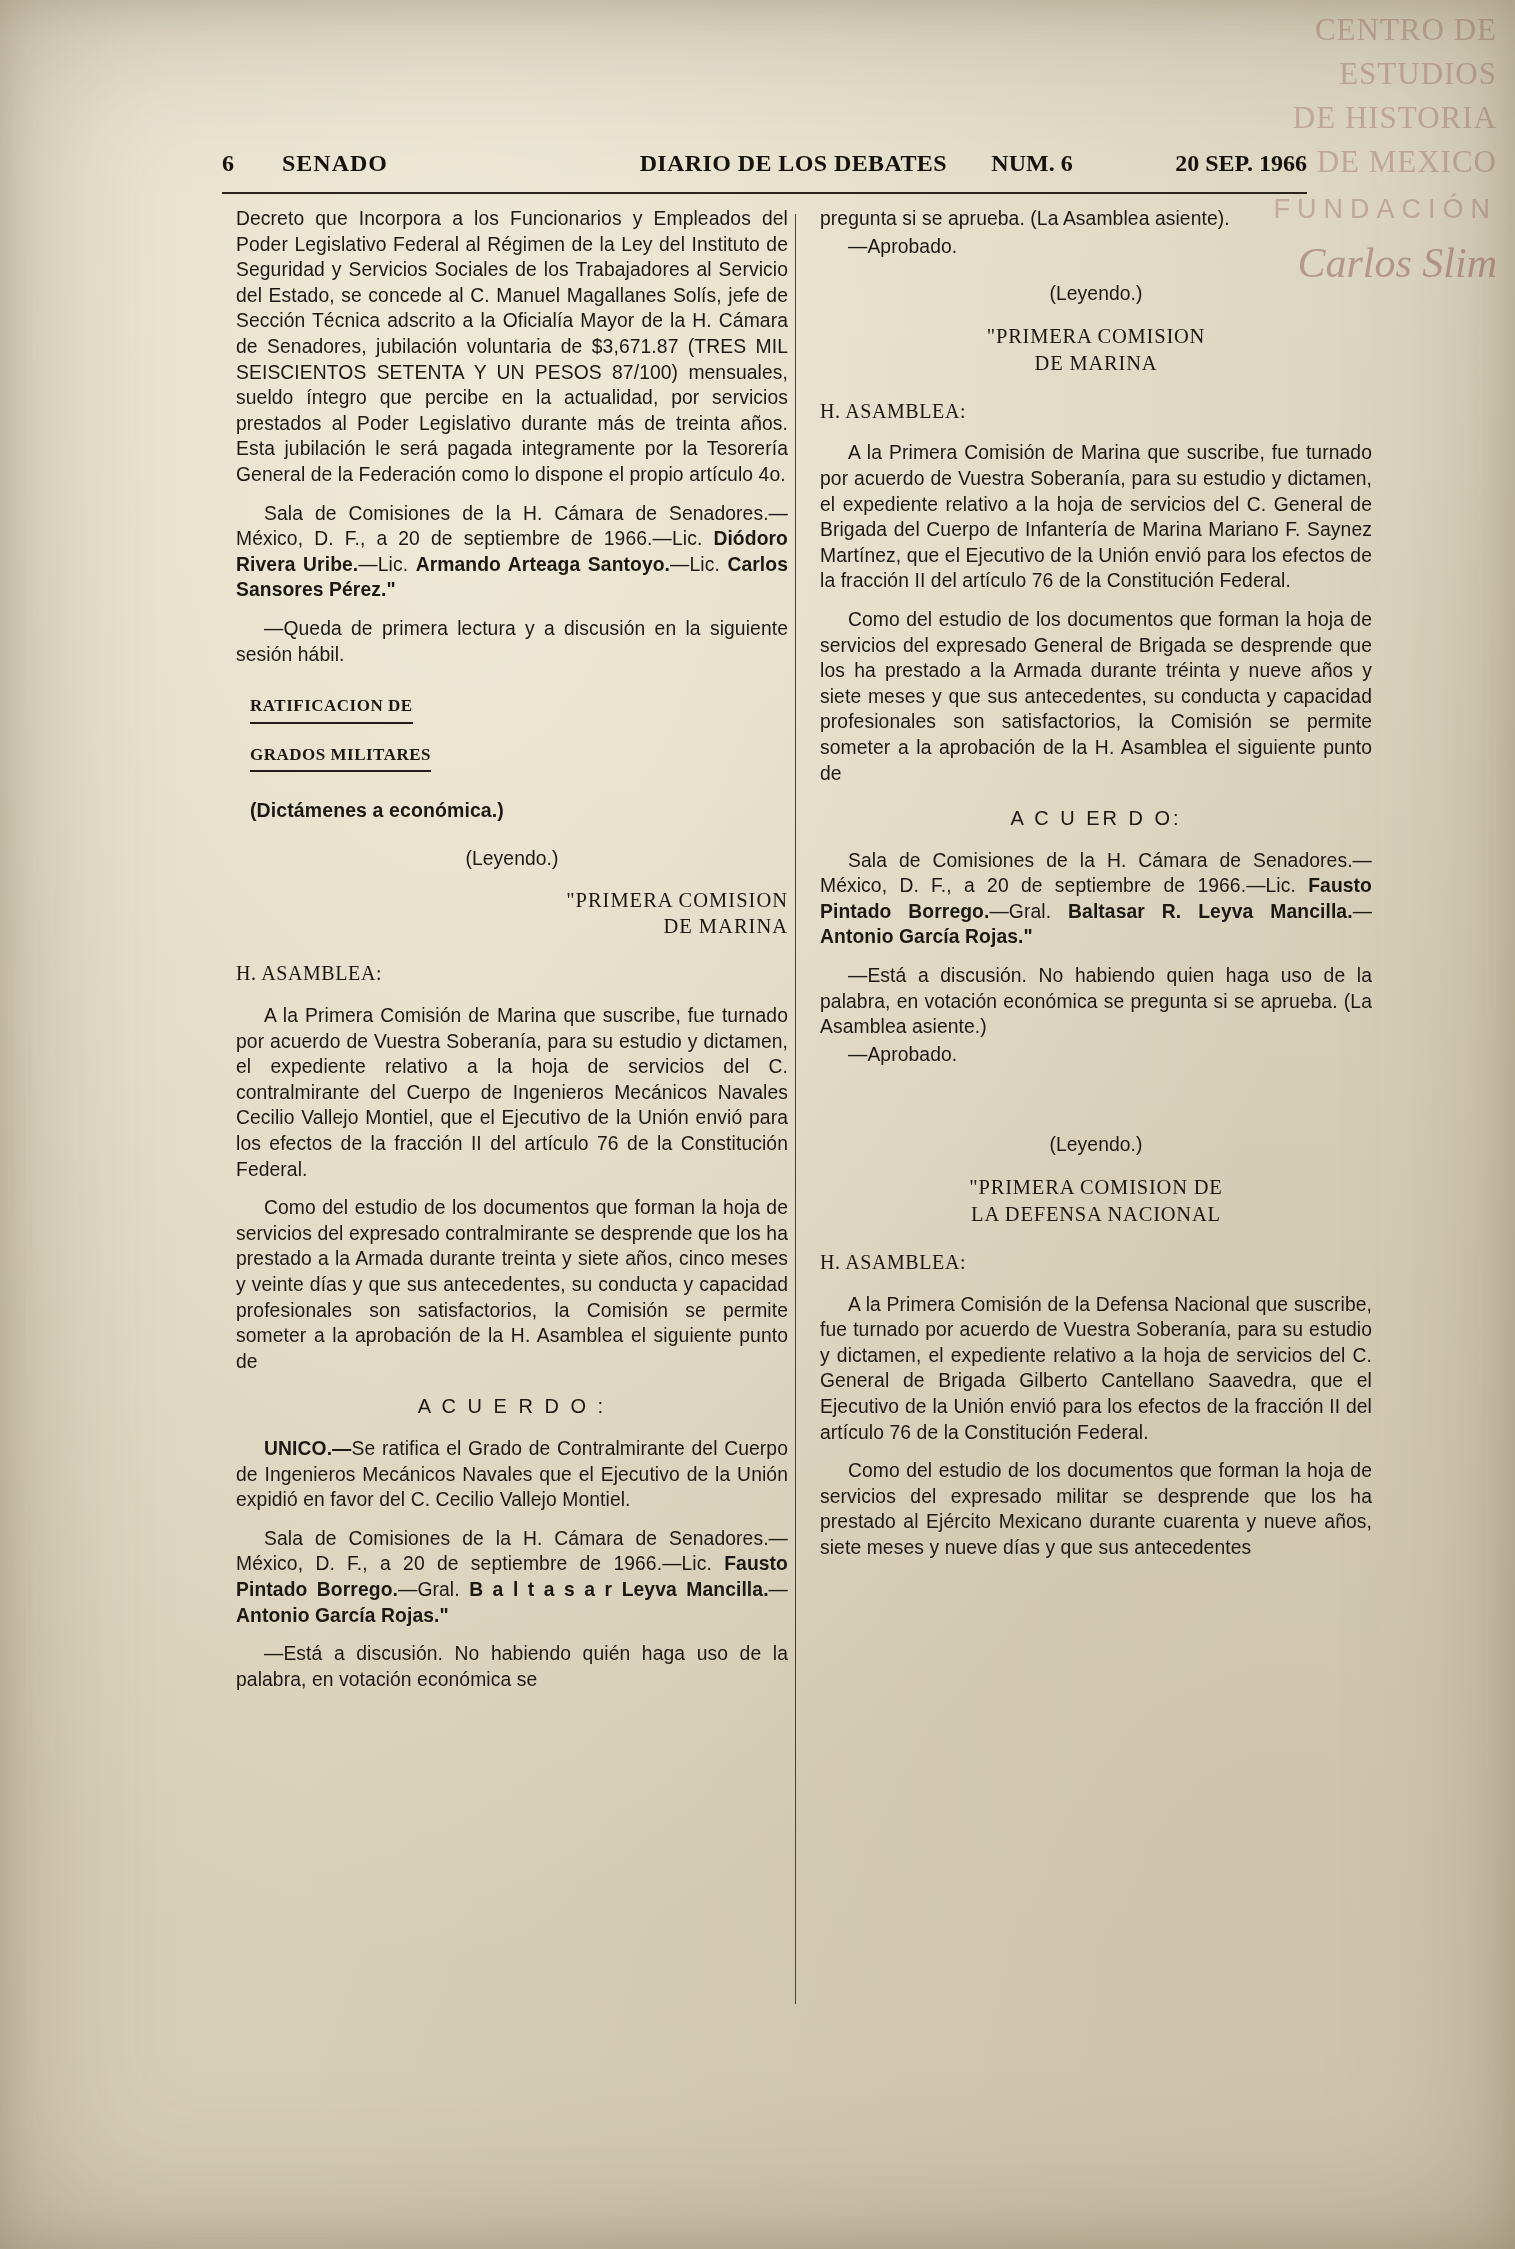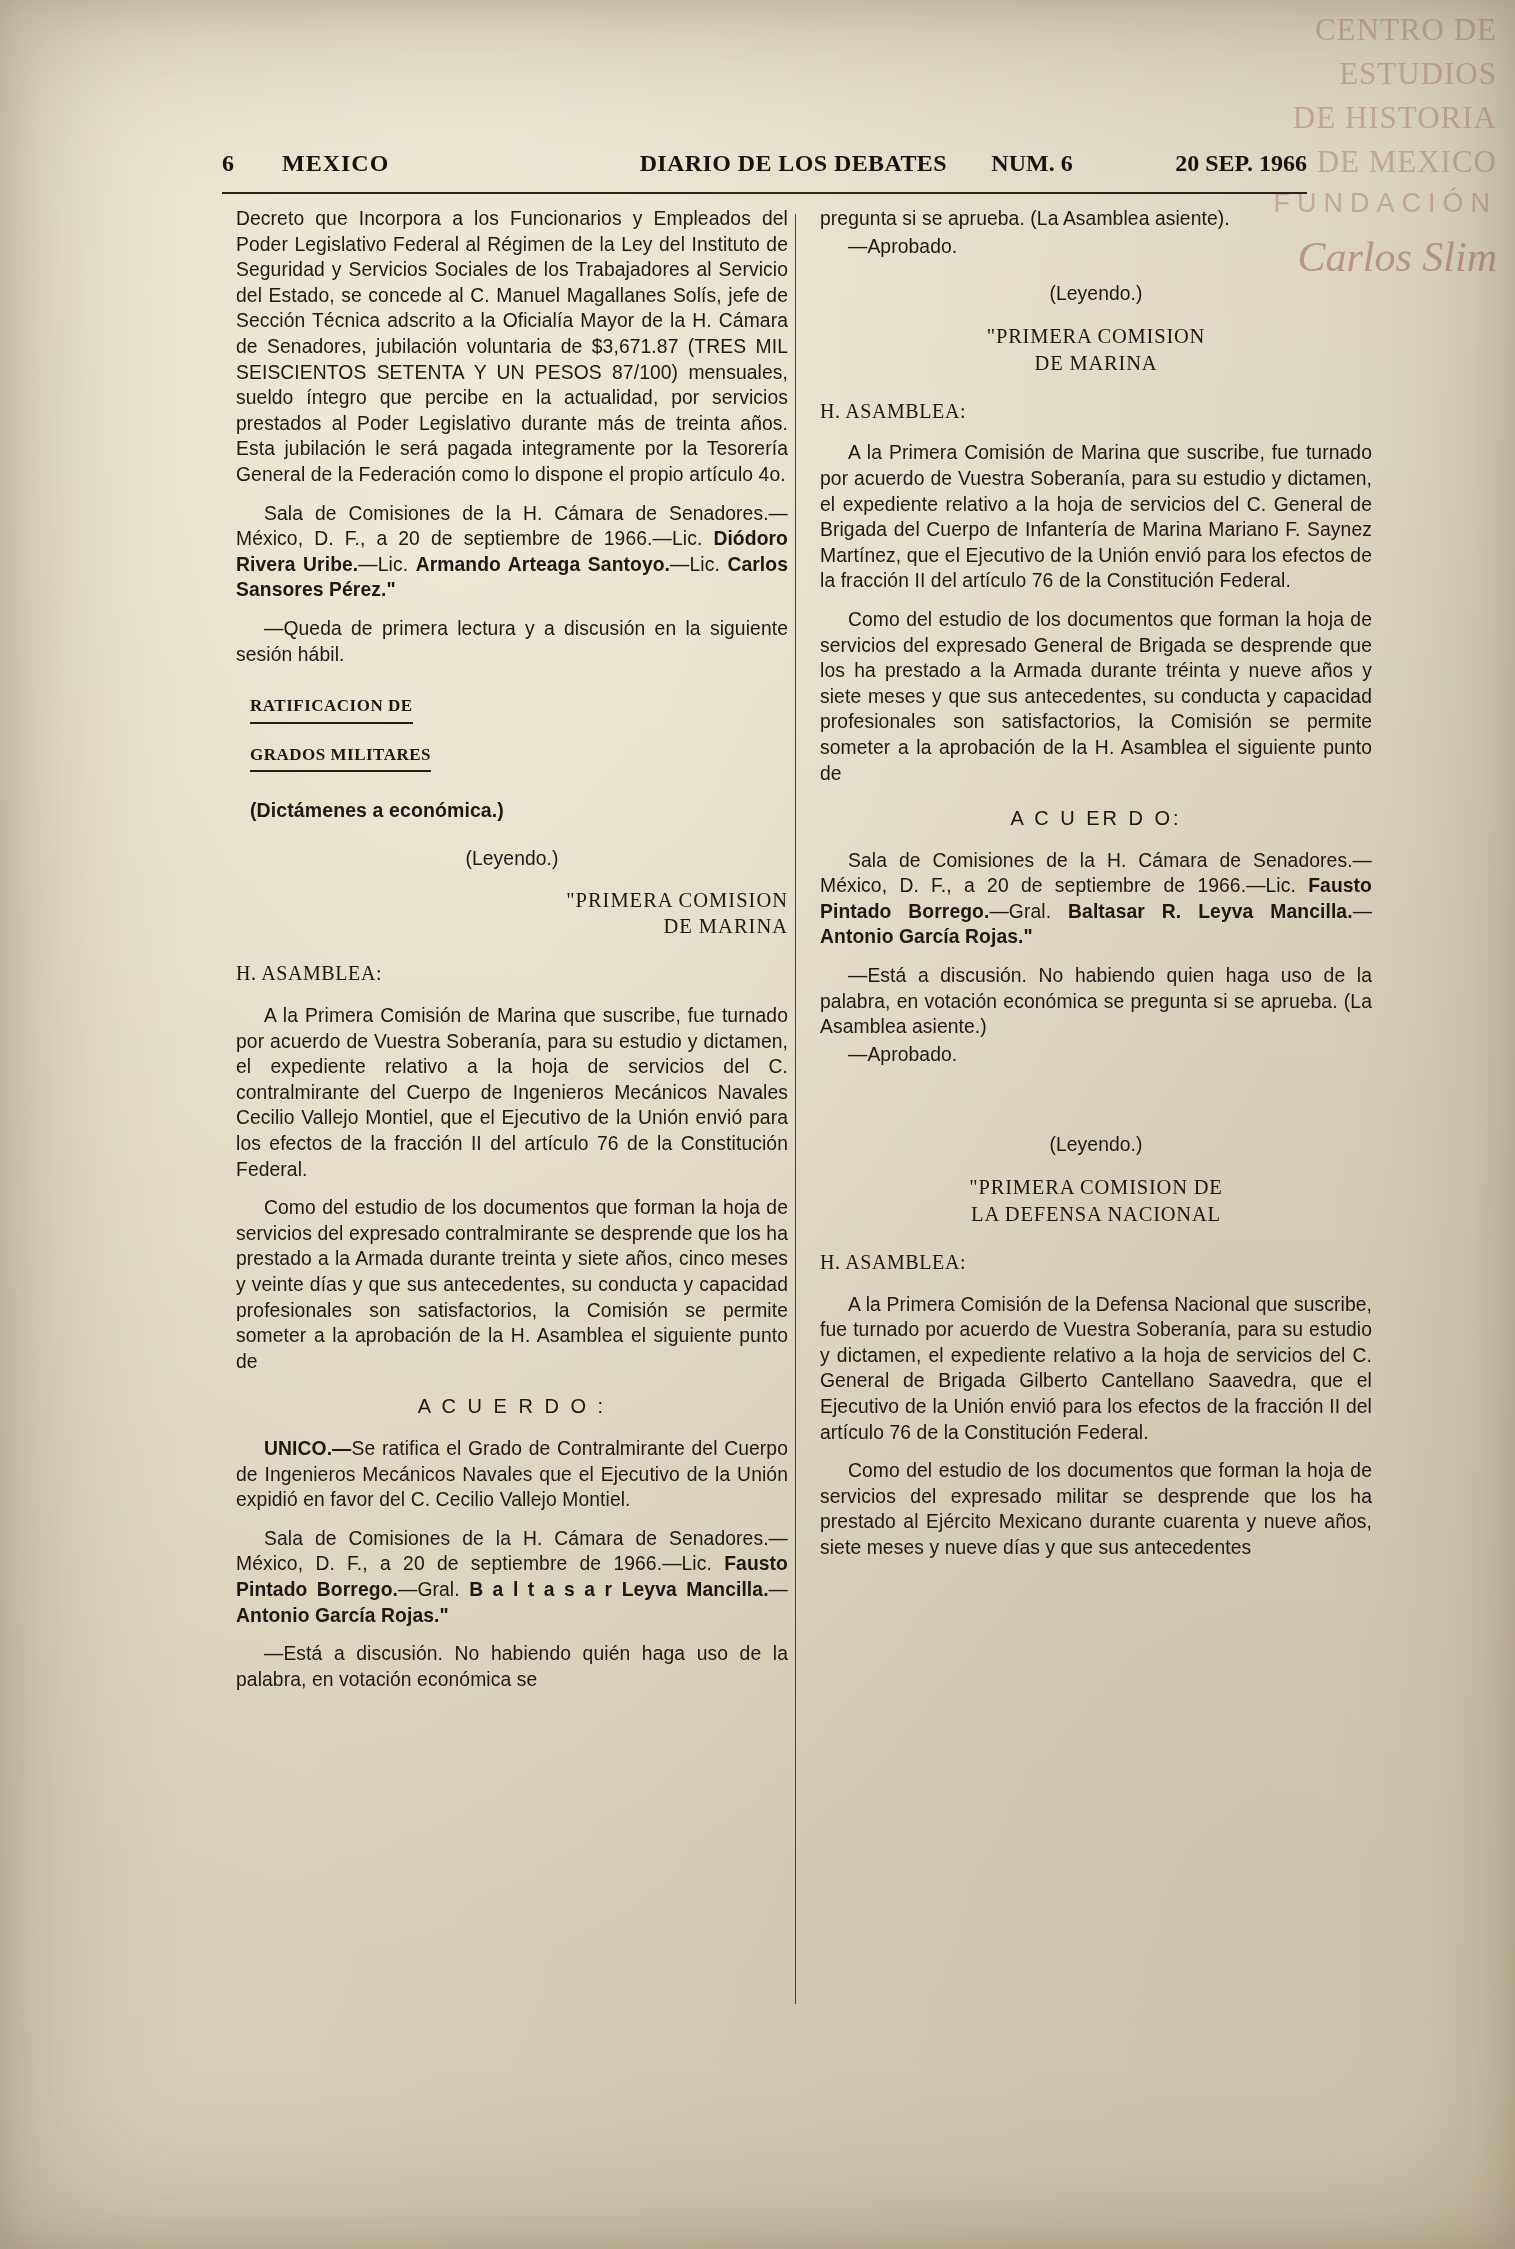--- a/index.html
+++ b/index.html
@@ -40,20 +40,21 @@
     color: rgba(163, 120, 110, 0.48);
     font-family: "Liberation Serif", serif;
     line-height: 1.42;
     letter-spacing: 1px;
     pointer-events: none;
   }
   .watermark .wm-line { font-size: 31px; }
   .watermark .wm-fund {
     font-size: 27px;
     letter-spacing: 7px;
+    margin-top: 6px;
     font-family: "Liberation Sans", sans-serif;
   }
   .watermark .wm-sign {
     font-family: "Liberation Serif", serif;
     font-style: italic;
     font-size: 42px;
     margin-top: 6px;
     letter-spacing: 0px;
     color: rgba(150, 100, 95, 0.55);
   }
@@ -188,21 +189,21 @@
     <div class="wm-line">ESTUDIOS</div>
     <div class="wm-line">DE HISTORIA</div>
     <div class="wm-line">DE MEXICO</div>
     <div class="wm-fund">FUNDACIÓN</div>
     <div class="wm-sign">Carlos Slim</div>
   </div>
 
   <div class="header">
     <div class="row">
       <span class="h-folio">6</span>
-      <span class="h-senado">MEXICO</span>
+      <span class="h-senado">SENADO</span>
       <span class="h-title">DIARIO DE LOS DEBATES</span>
       <span class="h-num">NUM. 6</span>
       <span class="h-date">20 SEP. 1966</span>
     </div>
   </div>
   <div class="rule"></div>
 
   <div class="divider"></div>
 
   <div class="col col-left">

